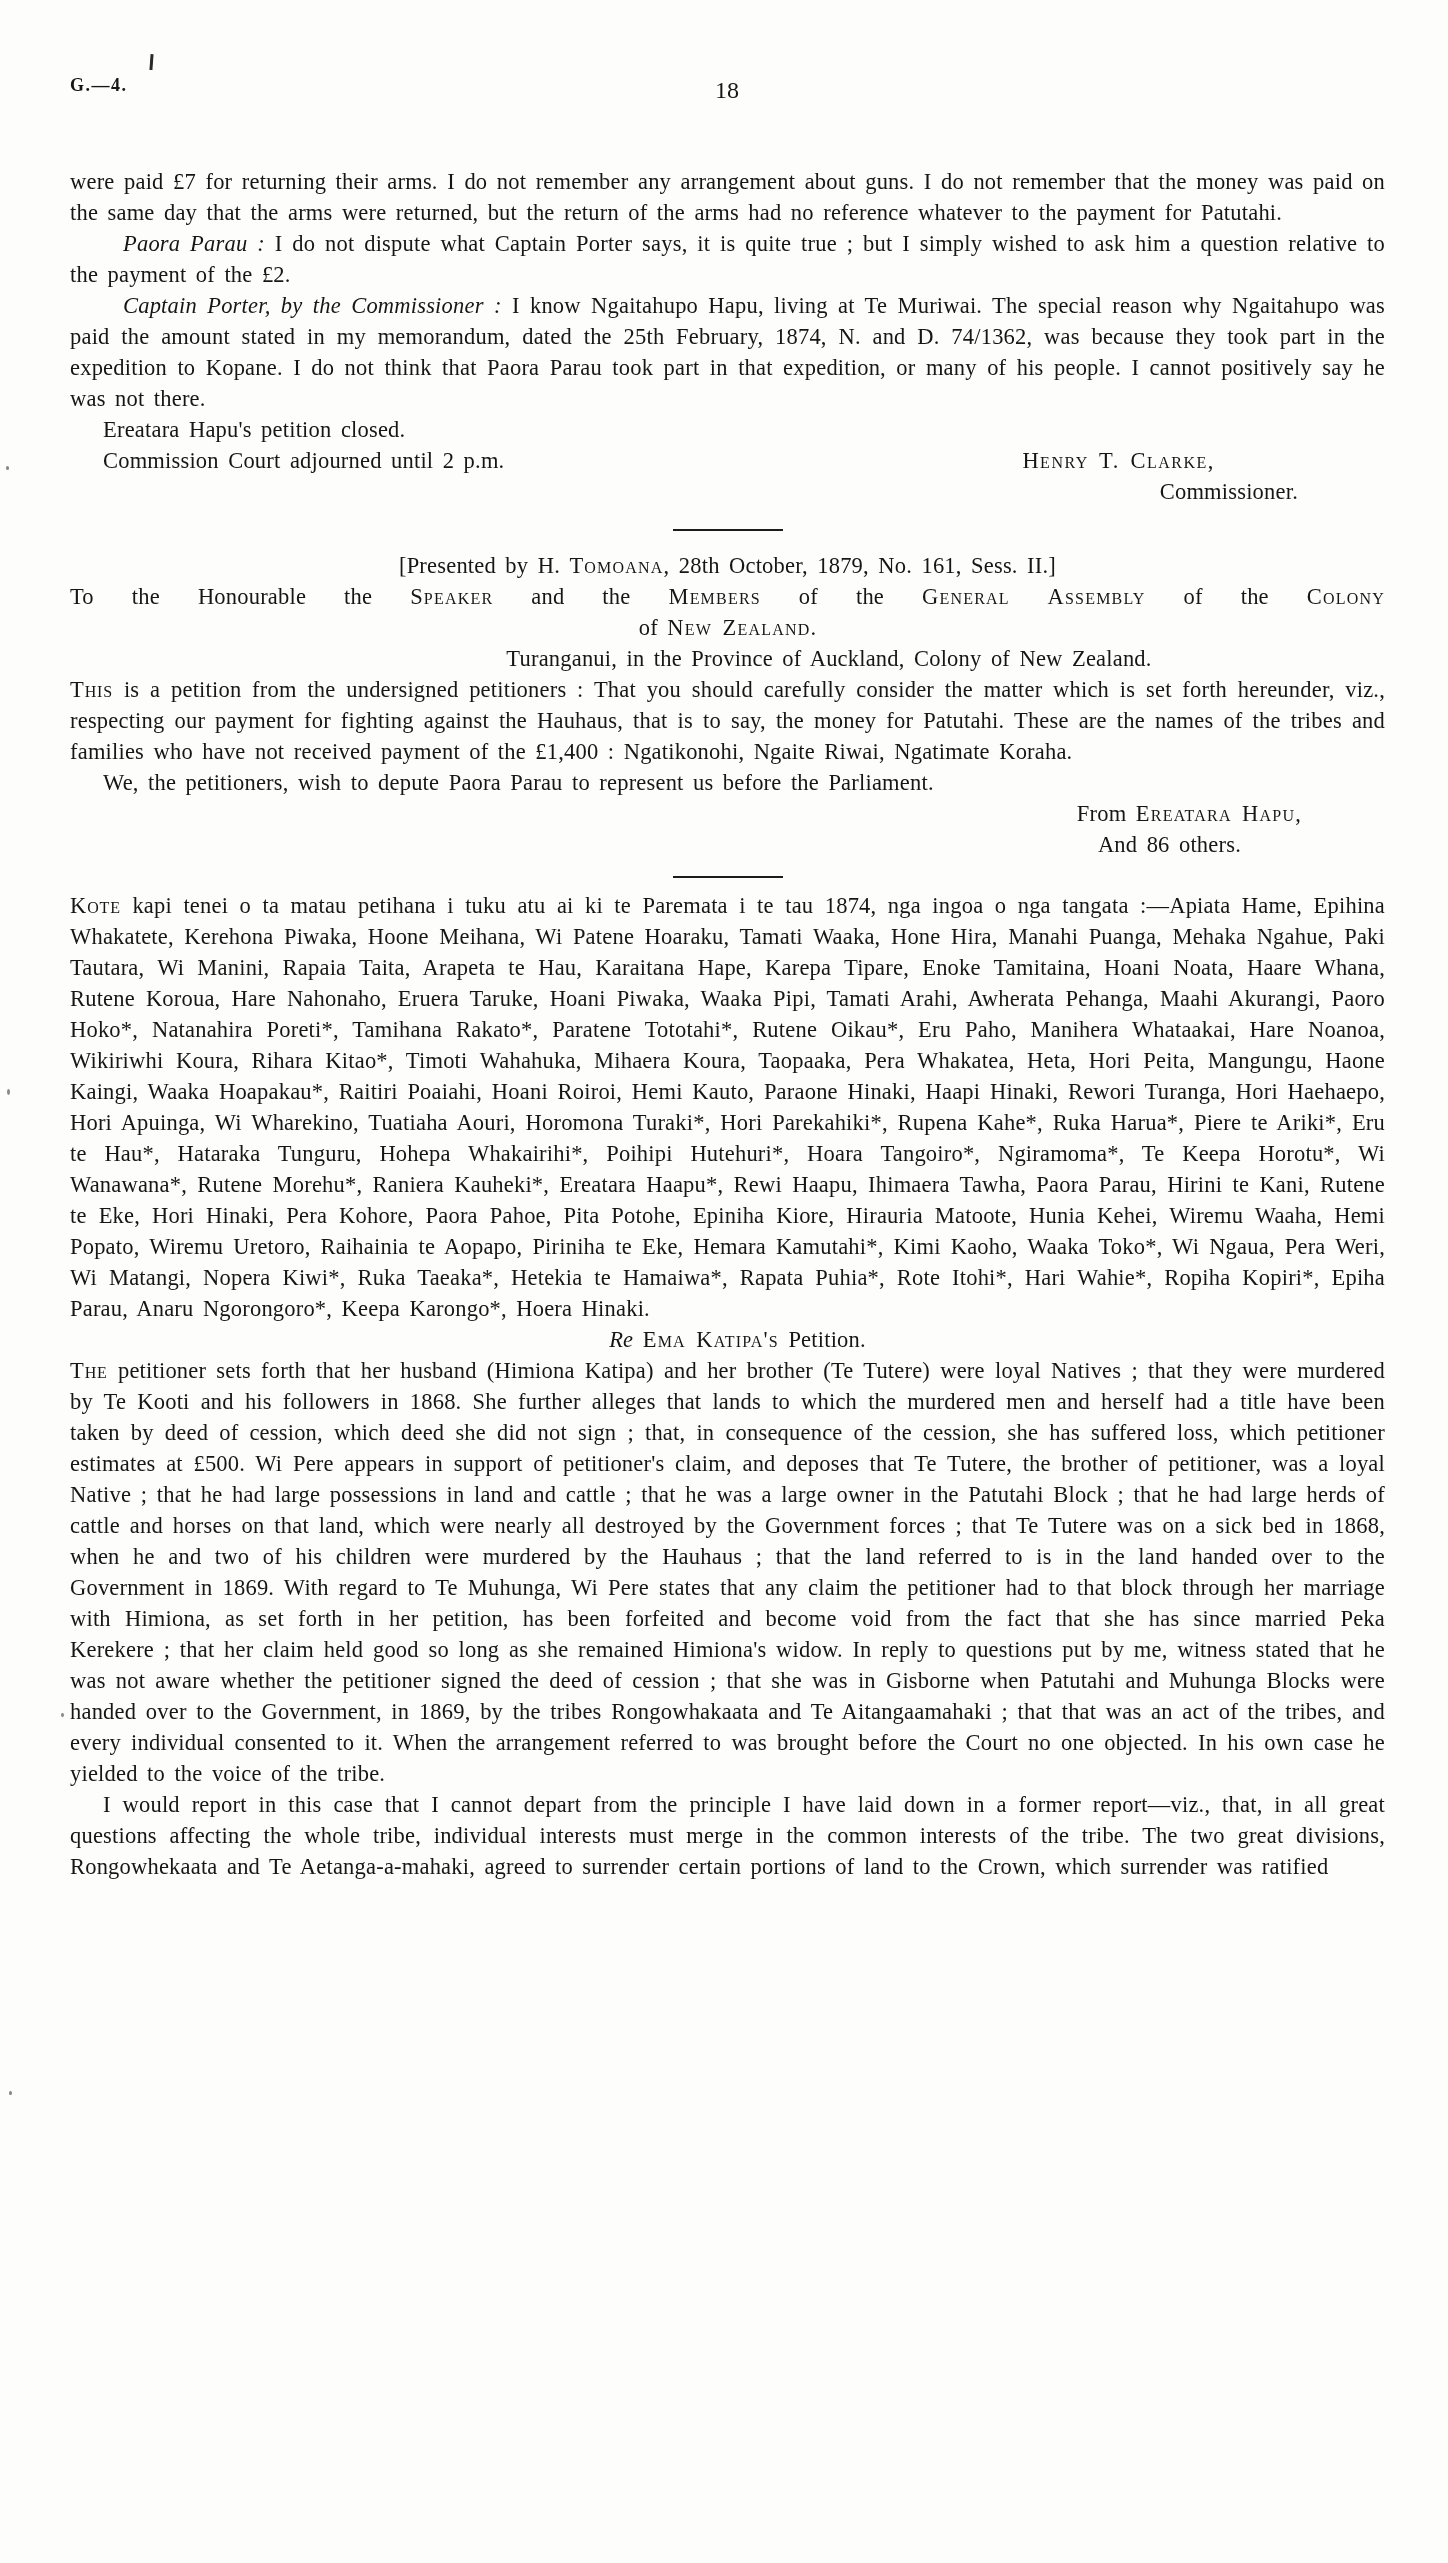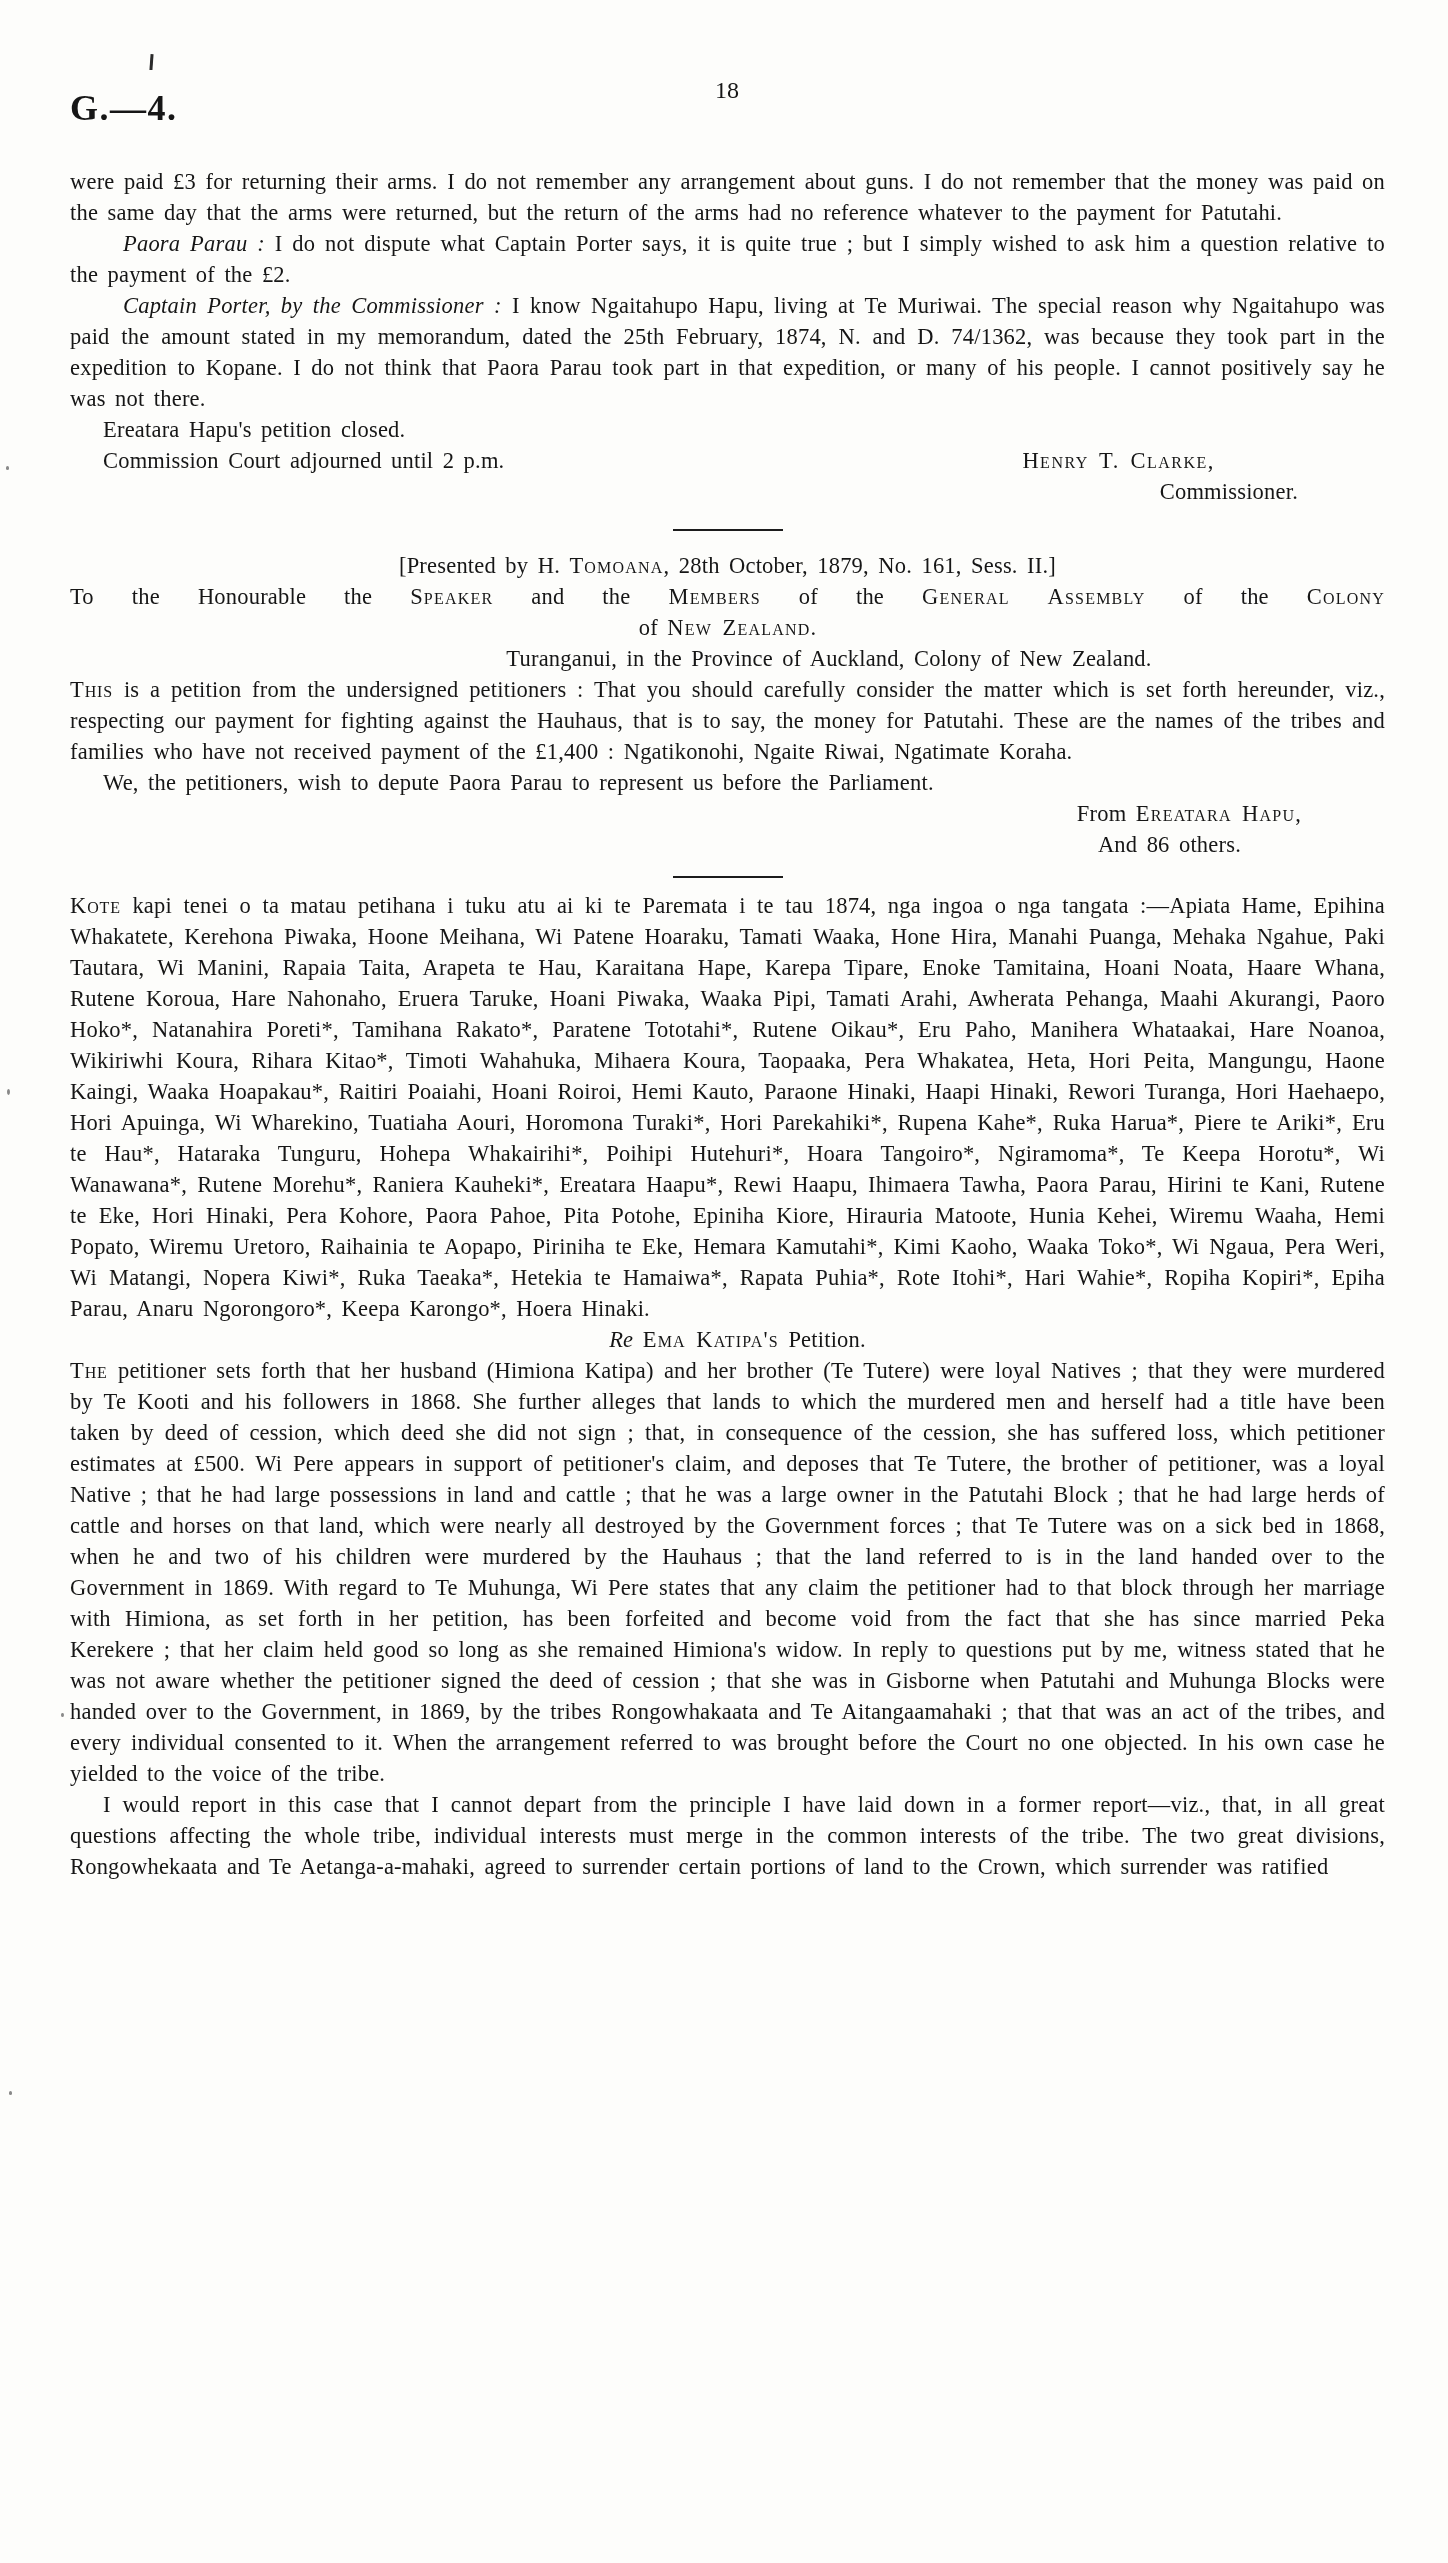--- a/index.html
+++ b/index.html
@@ -8,21 +8,21 @@
     width:1449px;
     height:2563px;
     margin:0 auto;
     background:#fdfdfb;
     overflow:hidden;
     font-family:"Liberation Serif","DejaVu Serif",serif;
     color:#161616;
   }
   
   .header-row{position:absolute;top:75px;left:70px;right:65px;height:33px;}
-  .doc-ref{position:absolute;left:0;top:12px;font-size:36px;font-weight:bold;letter-spacing:1.5px;}
+  .doc-ref{position:absolute;left:0;top:0;font-size:18px;font-weight:bold;letter-spacing:1.5px;}
   .page-num{position:absolute;left:0;right:0;top:1.5px;text-align:center;font-size:24px;}
   
   .content{
     position:absolute;top:166px;left:70px;width:1315px;
     font-size:22.5px;line-height:31px;
     text-align:justify;
     letter-spacing:0.2px;word-spacing:3.6px;
   }
   .content p{margin:0;}
   .ind{text-indent:33px;}
@@ -57,21 +57,21 @@
   </div>
 
   <div class="artifact" style="left:150px;top:54px;width:2.9px;height:16px;transform:rotate(4deg);"></div>
   <div class="speck" style="left:5.8px;top:466px;width:3.6px;height:3.6px;"></div>
   <div class="speck" style="left:7.3px;top:1089px;width:2.9px;height:5.8px;"></div>
   <div class="speck" style="left:61px;top:1713px;width:2.9px;height:4.4px;"></div>
   <div class="speck" style="left:8.7px;top:2091px;width:3.6px;height:3.6px;"></div>
 
   <div class="content">
 
-    <p>were paid £3 for returning their arms. I do not remember any arrangement about guns. I do not remember that the money was paid on the same day that the arms were returned, but the return of the arms had no reference whatever to the payment for Patutahi.</p>
+    <p>were paid £7 for returning their arms. I do not remember any arrangement about guns. I do not remember that the money was paid on the same day that the arms were returned, but the return of the arms had no reference whatever to the payment for Patutahi.</p>
 
     <p class="ind"><span class="it">Paora Parau&nbsp;:</span><span> I do not dispute what Captain Porter says, it is quite true&nbsp;; but I simply wished to ask him a question relative to the payment of the £2.</span></p>
 
     <p class="ind"><span class="it">Captain Porter, by the Commissioner&nbsp;:</span><span> I know Ngaitahupo Hapu, living at Te Muriwai. The special reason why Ngaitahupo was paid the amount stated in my memorandum, dated the 25th February, 1874, N. and D. 74/1362, was because they took part in the expedition to Kopane. I do not think that Paora Parau took part in that expedition, or many of his people. I cannot positively say he was not there.</span></p>
 
     <p class="ind">Ereatara Hapu's petition closed.</p>
 
     <div class="sig-row">
       <p class="ind" style="text-align:left;">Commission Court adjourned until 2 p.m.</p>
       <span class="sig-name">Henry T. Clarke,</span>

